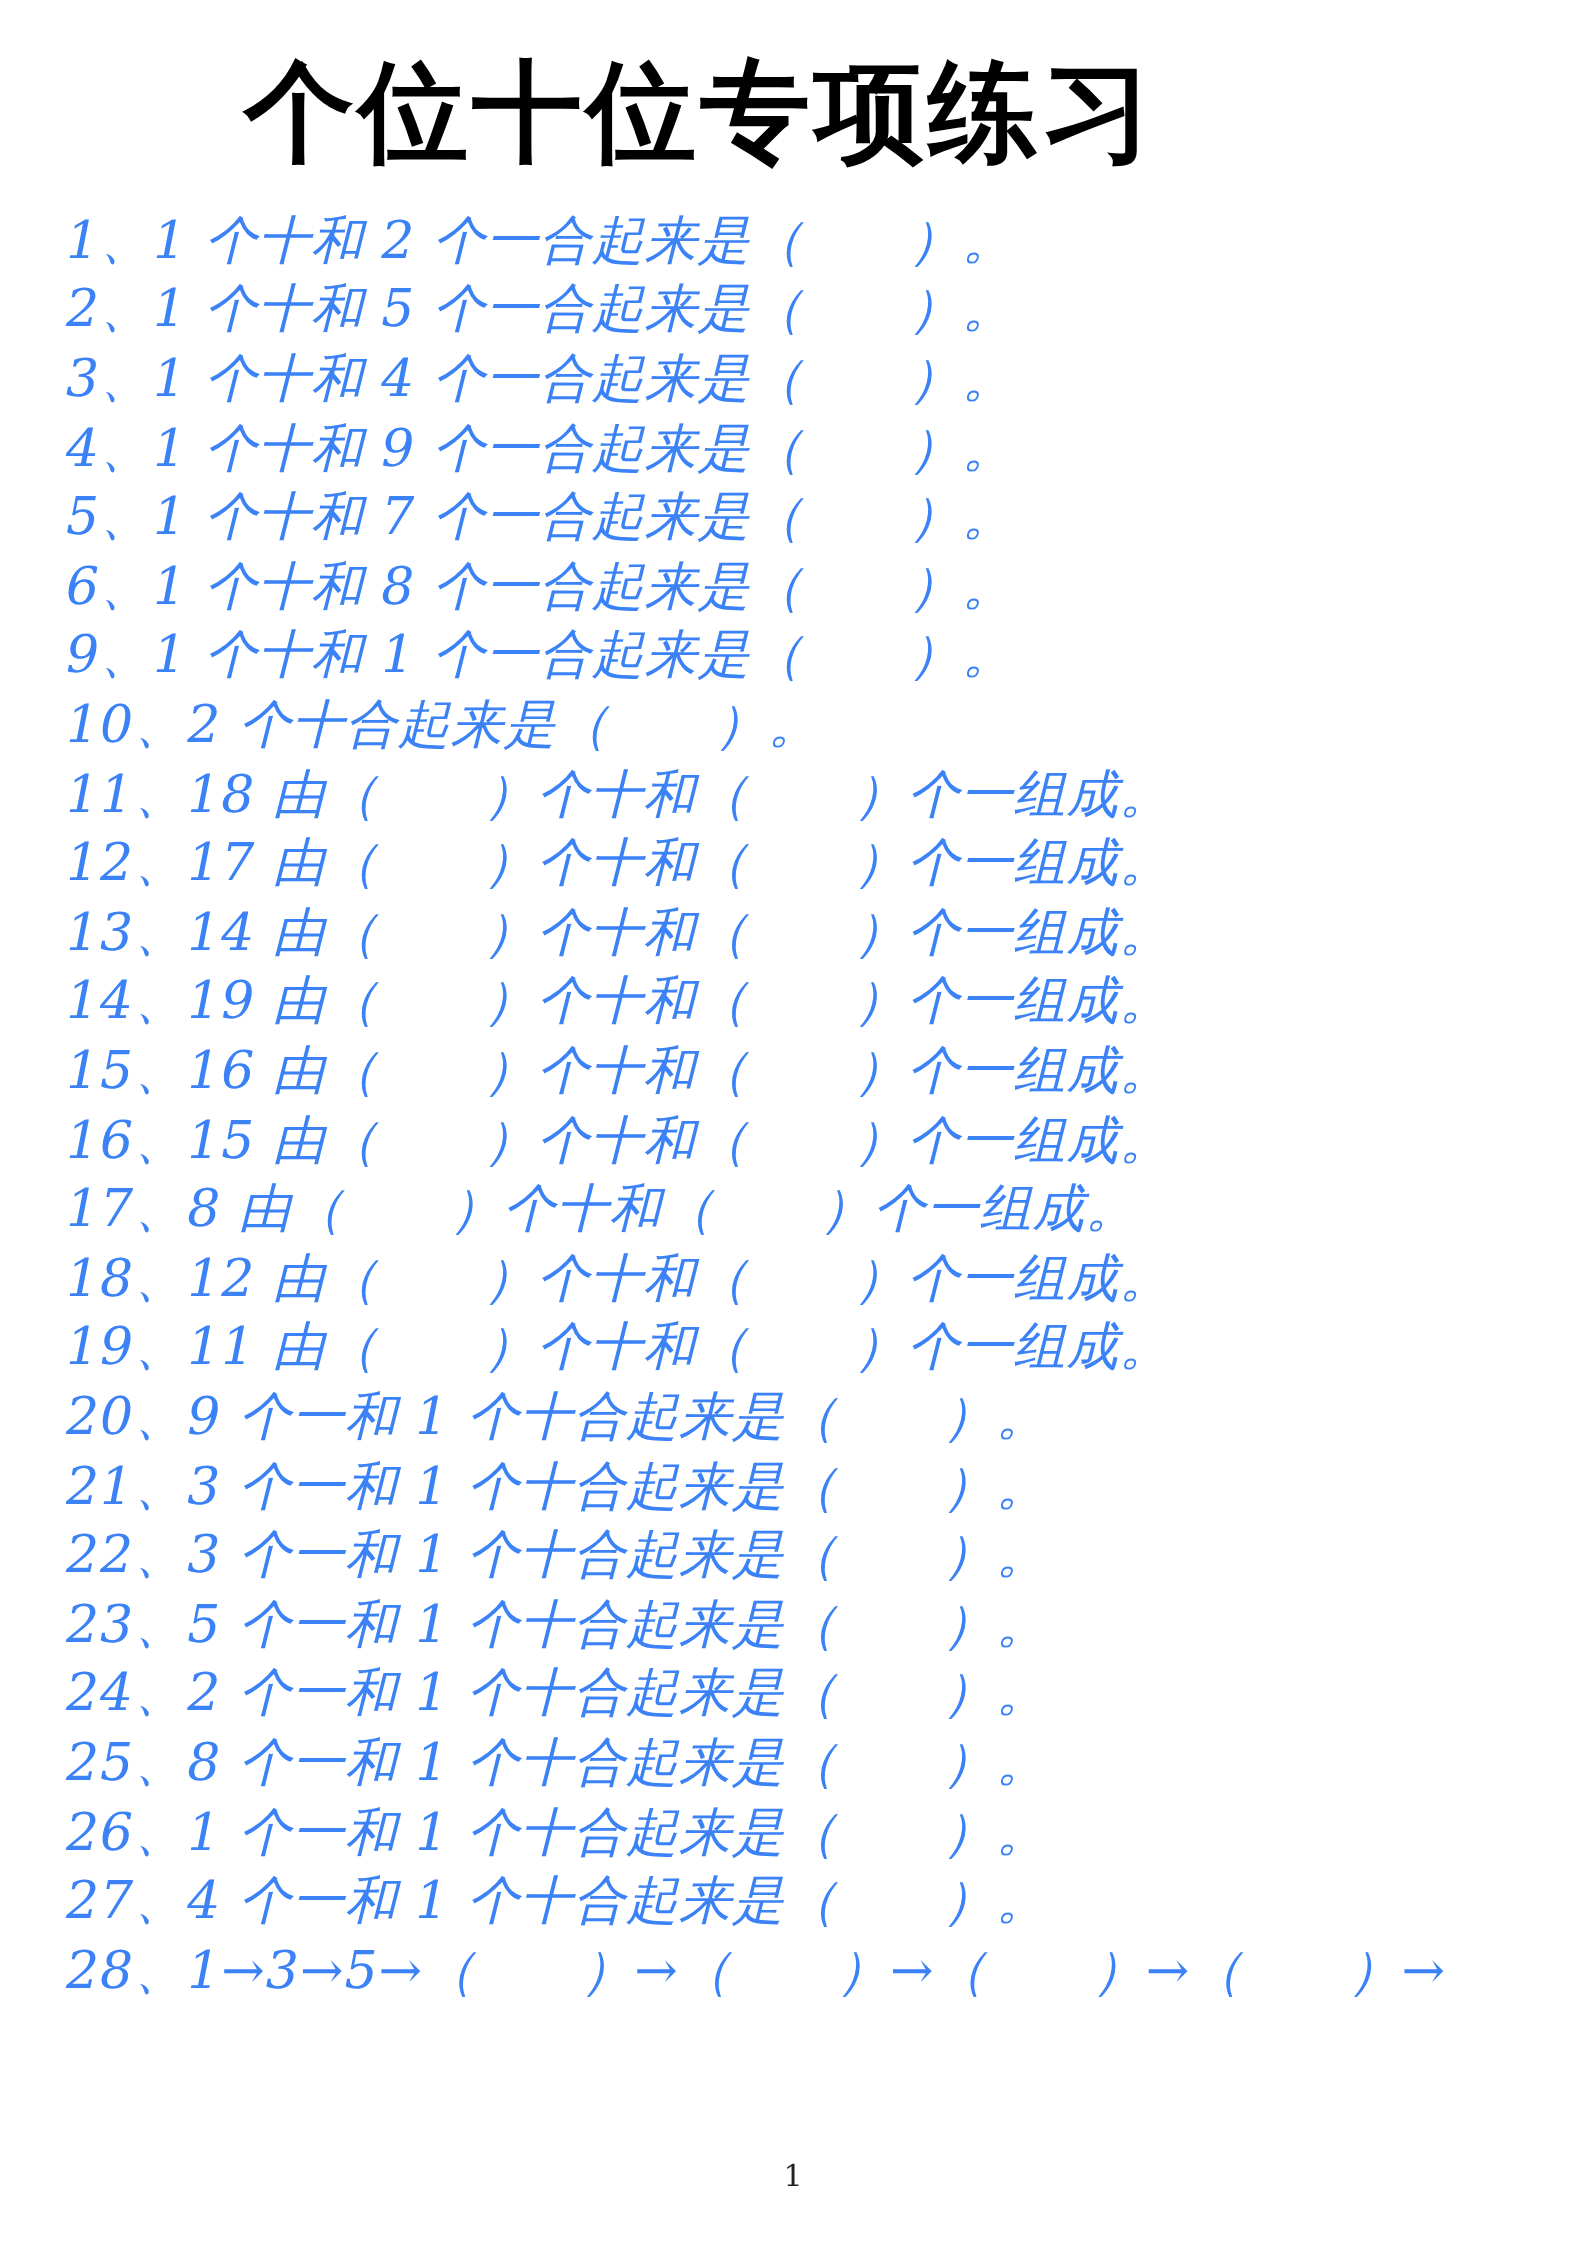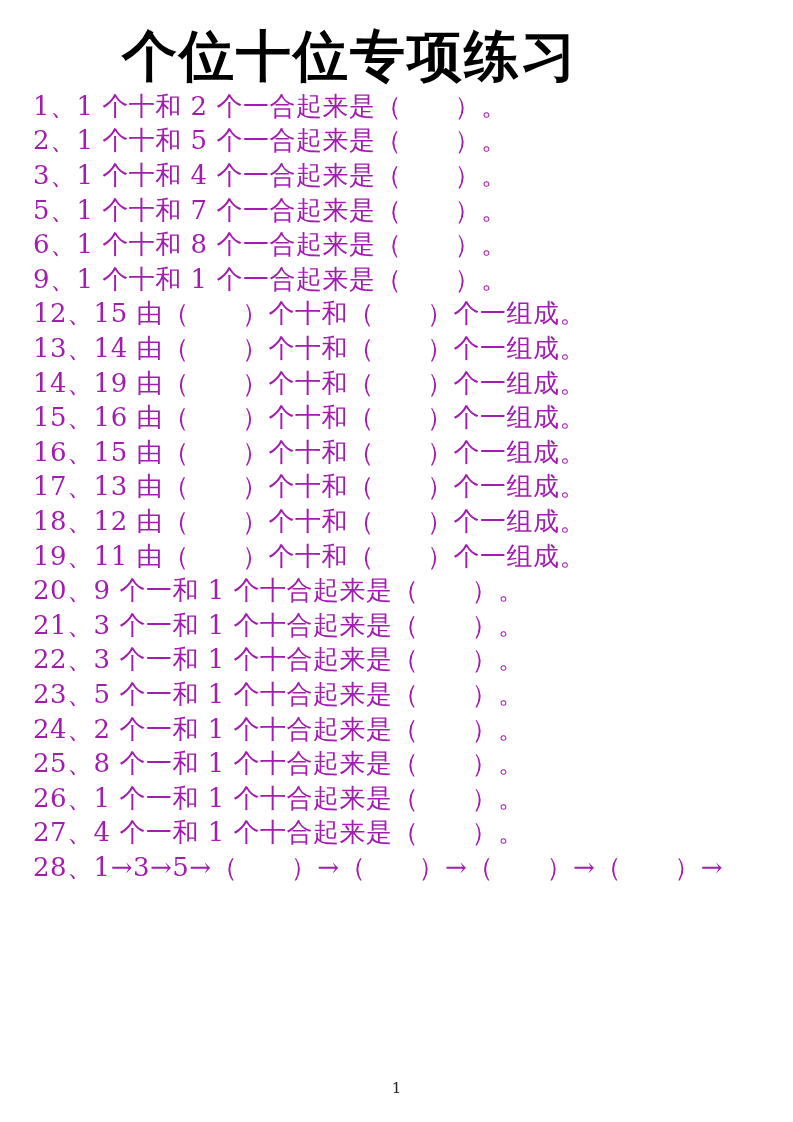--- a/index.html
+++ b/index.html
@@ -22,24 +22,26 @@
     padding-left: 122px;
     font-family: "Liberation Sans", sans-serif;
     font-weight: 900;
     font-size: 55px;
     line-height: 1.18;
     letter-spacing: 2px;
     color: #000000;
     white-space: pre;
   }
   .questions {
+    margin-top: 15px;
     padding-left: 33px;
     font-size: 26px;
     line-height: 34.6px;
-    color: #a21caf;
+    color: #3b82f6;
+    font-style: italic;
   }
   .q {
     white-space: pre;
     letter-spacing: 0.5px;
   }
   .page-number {
     position: absolute;
     left: 0;
     right: 0;
     bottom: 25px;
@@ -51,29 +53,32 @@
 </head>
 <body>
 
 <div class="page">
   <h1 class="title">个位十位专项练习</h1>
 
   <div class="questions">
     <div class="q">1、1 个十和 2 个一合起来是（      ）。</div>
     <div class="q">2、1 个十和 5 个一合起来是（      ）。</div>
     <div class="q">3、1 个十和 4 个一合起来是（      ）。</div>
+    <div class="q">4、1 个十和 9 个一合起来是（      ）。</div>
     <div class="q">5、1 个十和 7 个一合起来是（      ）。</div>
     <div class="q">6、1 个十和 8 个一合起来是（      ）。</div>
     <div class="q">9、1 个十和 1 个一合起来是（      ）。</div>
-    <div class="q">12、15 由（      ）个十和（      ）个一组成。</div>
+    <div class="q">10、2 个十合起来是（      ）。</div>
+    <div class="q">11、18 由（      ）个十和（      ）个一组成。</div>
+    <div class="q">12、17 由（      ）个十和（      ）个一组成。</div>
     <div class="q">13、14 由（      ）个十和（      ）个一组成。</div>
     <div class="q">14、19 由（      ）个十和（      ）个一组成。</div>
     <div class="q">15、16 由（      ）个十和（      ）个一组成。</div>
     <div class="q">16、15 由（      ）个十和（      ）个一组成。</div>
-    <div class="q">17、13 由（      ）个十和（      ）个一组成。</div>
+    <div class="q">17、8 由（      ）个十和（      ）个一组成。</div>
     <div class="q">18、12 由（      ）个十和（      ）个一组成。</div>
     <div class="q">19、11 由（      ）个十和（      ）个一组成。</div>
     <div class="q">20、9 个一和 1 个十合起来是（      ）。</div>
     <div class="q">21、3 个一和 1 个十合起来是（      ）。</div>
     <div class="q">22、3 个一和 1 个十合起来是（      ）。</div>
     <div class="q">23、5 个一和 1 个十合起来是（      ）。</div>
     <div class="q">24、2 个一和 1 个十合起来是（      ）。</div>
     <div class="q">25、8 个一和 1 个十合起来是（      ）。</div>
     <div class="q">26、1 个一和 1 个十合起来是（      ）。</div>
     <div class="q">27、4 个一和 1 个十合起来是（      ）。</div>

